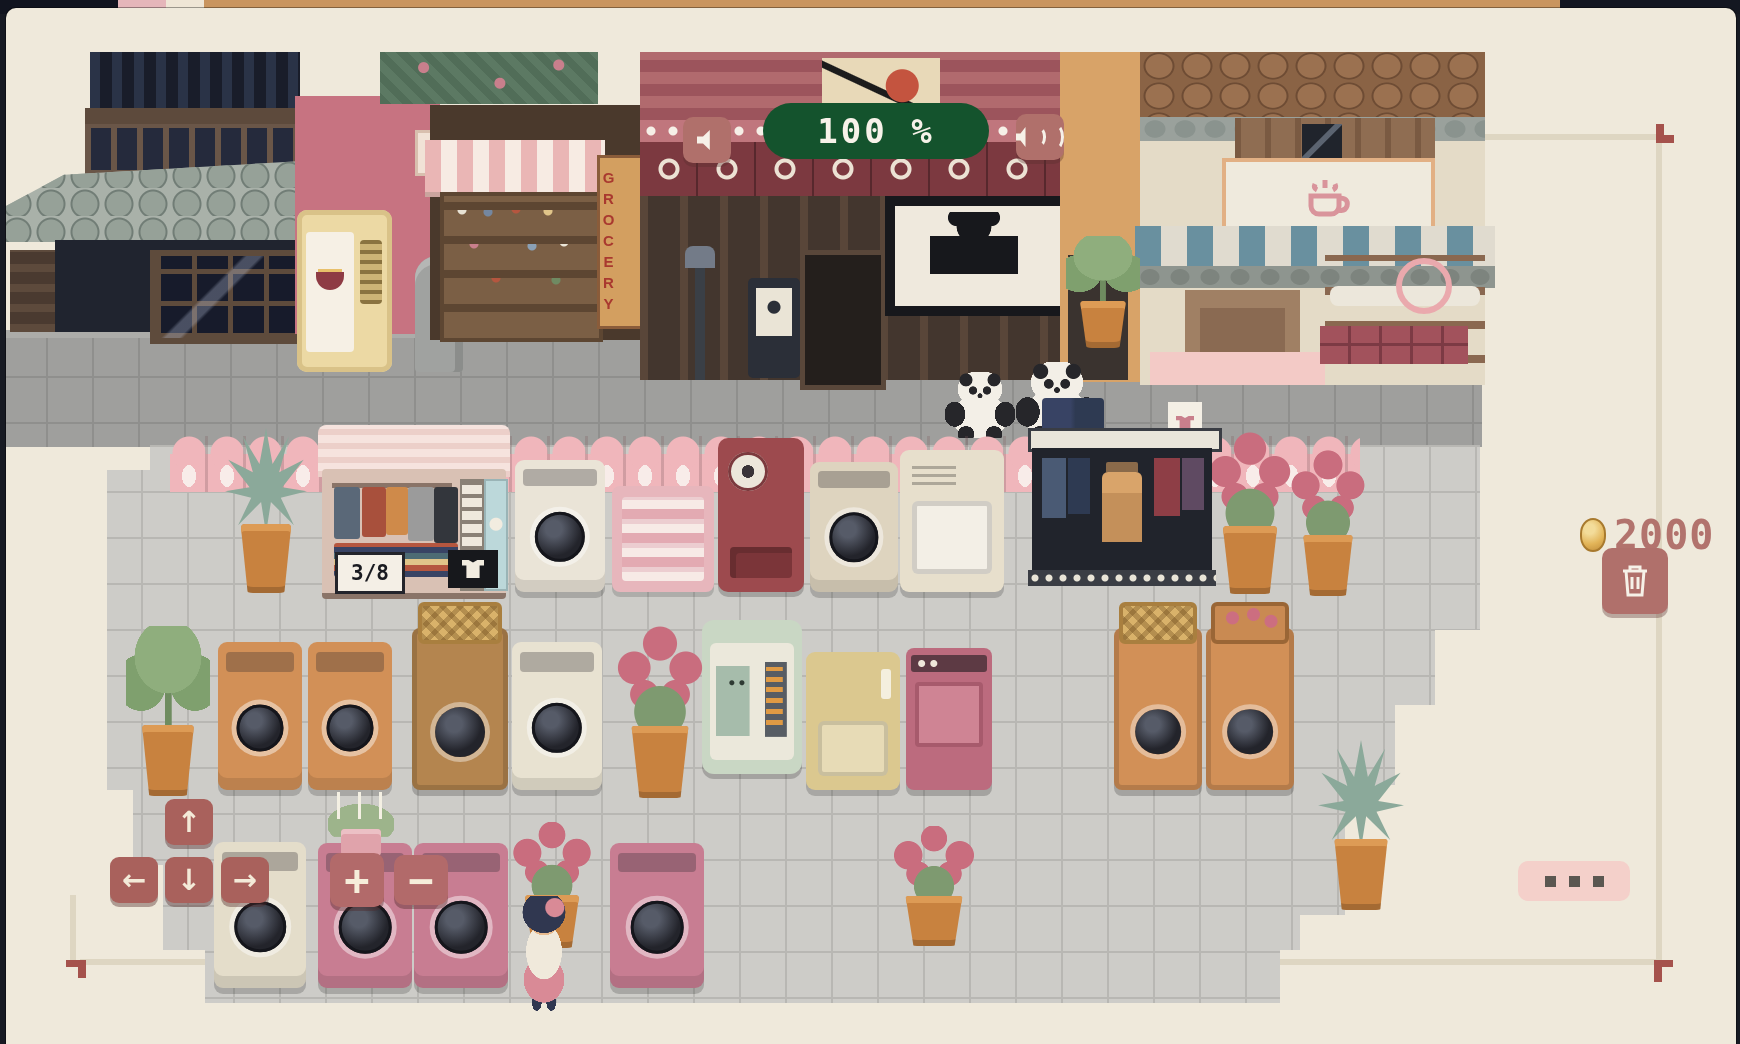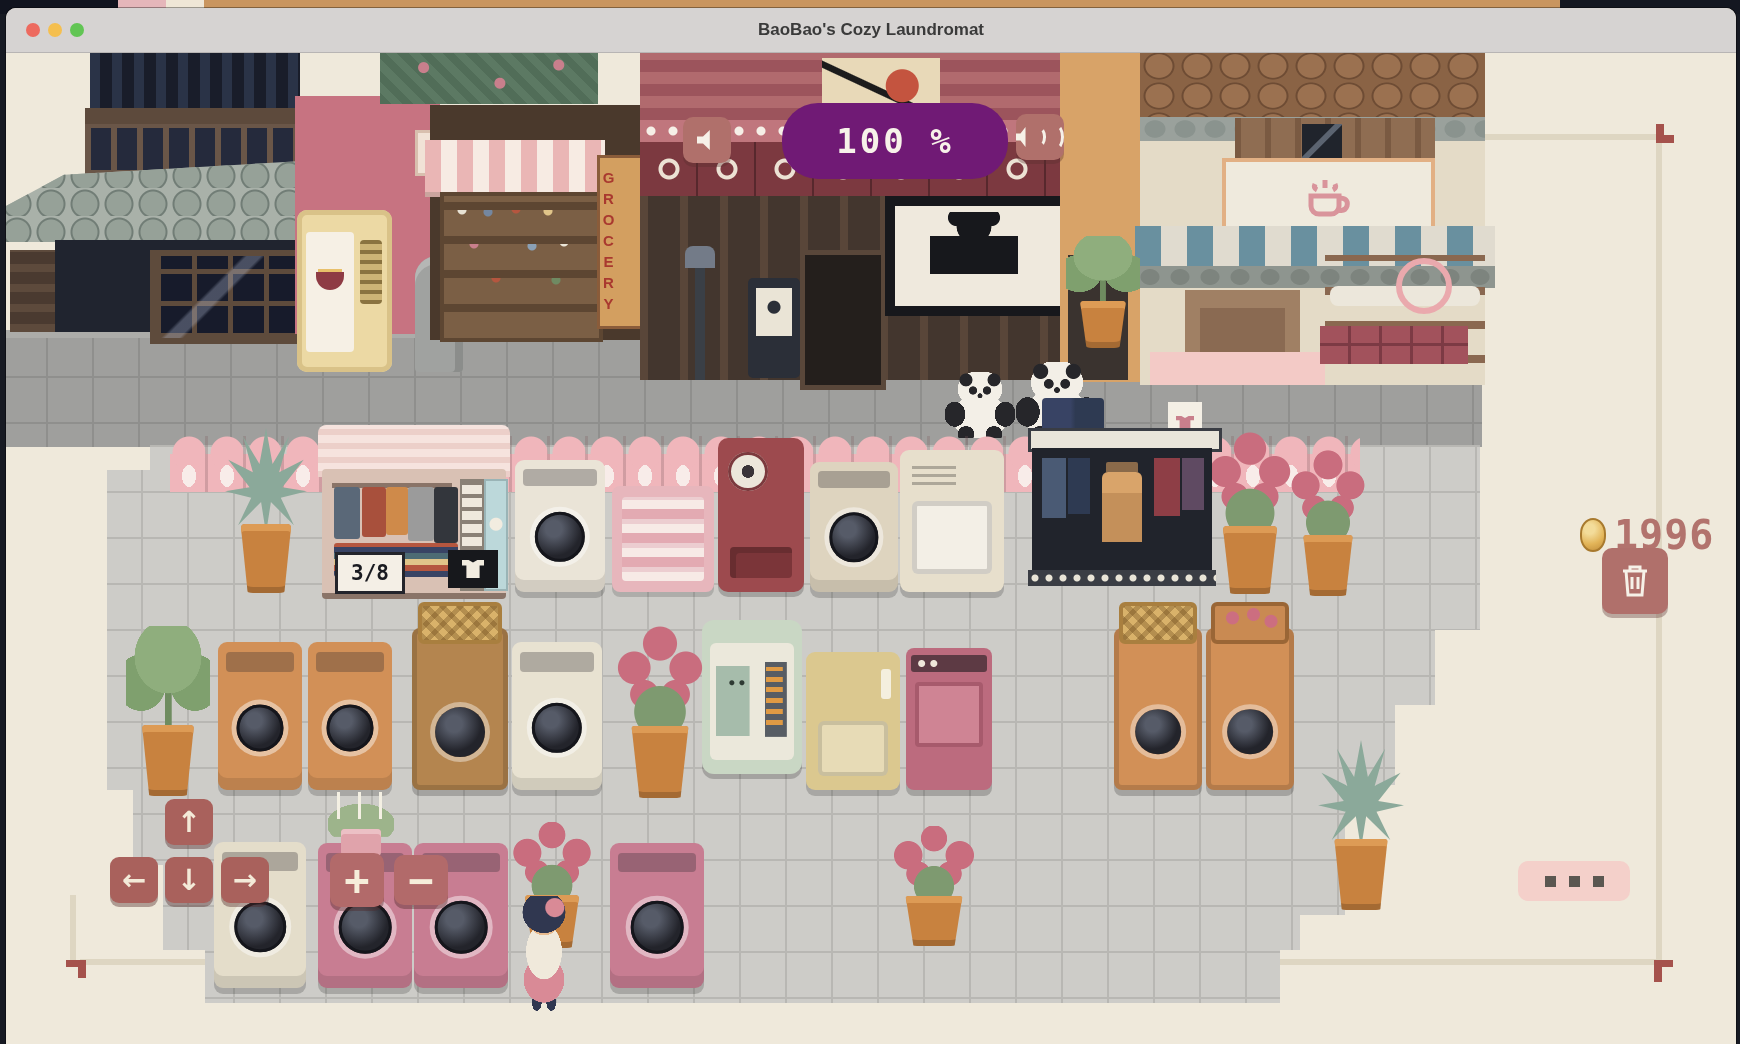--- a/index.html
+++ b/index.html
@@ -106,21 +106,21 @@
       radial-gradient(40% 34% at 50% 68%,#f3efe7 99%,transparent 100%);}
   .t-girl{background:
       radial-gradient(circle at 68% 10%,#d98a96 8%,transparent 9%),
       radial-gradient(36% 18% at 50% 14%,#303750 99%,transparent 100%),
       radial-gradient(24% 11% at 50% 23%,#e9bb8e 99%,transparent 100%),
       radial-gradient(30% 24% at 50% 48%,#f0e9db 99%,transparent 100%),
       radial-gradient(34% 20% at 50% 72%,#d98a96 99%,transparent 100%),
       radial-gradient(8% 7% at 38% 92%,#303750 99%,transparent 100%),
       radial-gradient(8% 7% at 62% 92%,#303750 99%,transparent 100%);}
   .rosebtn{position:absolute;background:#b0706b;border-radius:10px;box-shadow:0 4px 0 rgba(90,45,45,.35);z-index:3000;}
-  .pill{position:absolute;left:782px;top:103px;width:226px;height:76px;background:#701a75;border-radius:36px;z-index:3000;
+  .pill{position:absolute;left:763px;top:103px;width:226px;height:56px;background:#14532d;border-radius:36px;z-index:3000;
     display:flex;align-items:center;justify-content:center;color:#f7f2e9;font-family:"DejaVu Sans Mono",monospace;font-weight:bold;font-size:34px;letter-spacing:3px;}
   .spk{display:flex;align-items:center;justify-content:center;gap:2px;}
   .spk .horn{width:20px;height:24px;background:#f6f1e8;clip-path:polygon(0 35%,30% 35%,64% 8%,64% 92%,30% 65%,0 65%);}
   .spk .wave{width:10px;height:14px;border:3px solid #f6f1e8;border-left-color:transparent;border-top-color:transparent;border-bottom-color:transparent;border-radius:50%;}
   .wave.big{height:20px;width:13px;}
   .dpadbtn{position:absolute;width:48px;height:46px;background:#a9615c;border-radius:9px;box-shadow:0 4px 0 rgba(80,40,40,.4);z-index:3000;
     display:flex;align-items:center;justify-content:center;color:#f3ead8;font-size:29px;font-weight:bold;font-family:"DejaVu Sans",sans-serif;}
   .pmbtn{position:absolute;background:#b26a6a;border-radius:10px;box-shadow:0 4px 0 rgba(80,40,40,.4);z-index:3000;
     display:flex;align-items:center;justify-content:center;color:#f6edda;font-size:42px;font-weight:bold;font-family:"DejaVu Sans Mono",monospace;}
   .wallet{position:absolute;left:1198px;top:850px;width:302px;height:60px;background:#a65d59;border-radius:8px;z-index:3000;
@@ -299,21 +299,21 @@
       </div>
       <div class="pill">100 %</div>
       <div class="rosebtn spk" style="left:1016px;top:114px;width:48px;height:46px;">
         <span class="horn"></span>
           <span class="wave"></span>
           <span class="wave big"></span>
       </div>
 
       <div class="pricetag">
         <span class="coin"></span>
-        <span>1996</span>
+        <span>2000</span>
       </div>
       <div class="rosebtn" style="left:1602px;top:548px;width:66px;height:66px;display:flex;align-items:center;justify-content:center;">
         <svg width="32" height="36" viewBox="0 0 32 36">
             <g fill="none" stroke="#f6f1e8" stroke-width="3">
               <path d="M4 8 h24"></path>
               <path d="M11 8 v-4 h10 v4"></path>
               <path d="M7 8 l2 24 h14 l2 -24"></path>
               <path d="M13 14 v12 M19 14 v12"></path>
             </g>
           </svg>
@@ -336,20 +336,14 @@
       <div class="corner" style="left:1656px;top:124px;width:8px;height:19px;"></div>
       <div class="corner" style="left:1656px;top:135px;width:18px;height:8px;"></div>
       <div class="corner" style="left:1654px;top:960px;width:19px;height:7px;"></div>
       <div class="corner" style="left:1654px;top:960px;width:8px;height:22px;"></div>
       <div class="corner" style="left:66px;top:960px;width:20px;height:7px;"></div>
       <div class="corner" style="left:78px;top:960px;width:8px;height:18px;"></div>
 
     </div>
   </div>
 
-  <div class="titlebar">
-    <span class="tl" style="left:20px;background:#ed6a5f;"></span>
-    <span class="tl" style="left:42px;background:#f5bf4f;"></span>
-    <span class="tl" style="left:64px;background:#62c554;"></span>
-    <span class="title">BaoBao's Cozy Laundromat</span>
-  </div>
 
 </div>
 
 </body></html>

